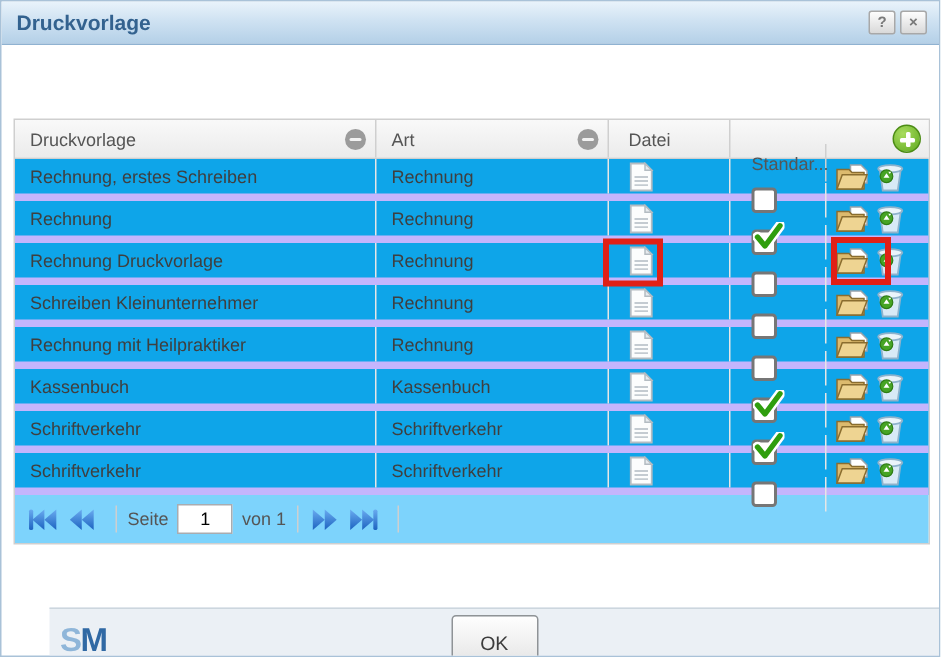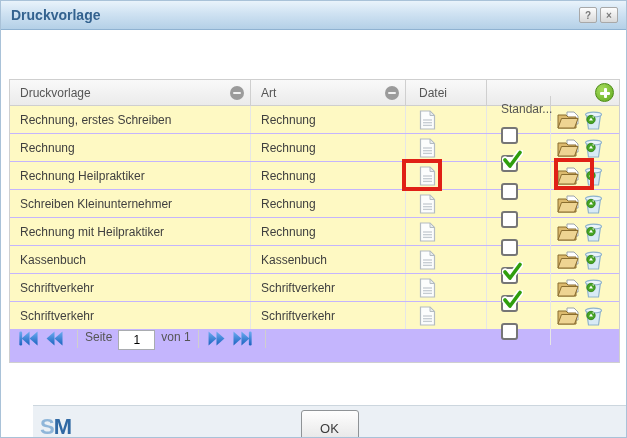--- a/index.html
+++ b/index.html
@@ -35,22 +35,22 @@
   .toolbar .spacer { margin-left:auto; }
   .vdiv { width:1px; height:22px; background:#cfcfcf; margin:0 8px; }
 
   
   .grid { position:absolute; top:78px; left:8px; width:611px;
     border:1px solid #cfcfcf; background:#fff; }
   .thead { display:flex; height:26px;
     background:linear-gradient(#f9f9f9,#ebebeb); border-bottom:1px solid #cfcfcf;
     font-size:12px; color:#555; }
   .th { display:flex; align-items:center; height:100%; padding-left:10px; }
-  .tr { display:flex; height:28px; border-bottom:1px solid #c4b5fd;
-    font-size:12px; color:#3f3f3f; background:#fef9c3; }
+  .tr { display:flex; height:28px; border-bottom:5px solid #c4b5fd;
+    font-size:12px; color:#3f3f3f; background:#0ea5e9; }
   .td { display:flex; align-items:center; height:100%; }
   .c1 { width:241px; padding-left:10px; border-right:1px solid #e6e6e6; }
   .c2 { width:155px; padding-left:10px; border-right:1px solid #e6e6e6; }
   .c3 { width:81px;  padding-left:13px; border-right:1px solid #e6e6e6; }
   .c4 { width:64px;  padding-left:14px; border-right:1px solid #e6e6e6;margin-top:16px; }
   .c5 { width:68px;  padding-left:5px; gap:3px; }
   .thead .c1,.thead .c2,.thead .c3,.thead .c4 { border-right:1px solid #cfcfcf; }
 
   .sort-ico { margin-left:auto; margin-right:6px; width:14px; height:14px;
     border-radius:50%; background:#9b9b9b; position:relative; cursor:pointer; flex:none; }
@@ -68,22 +68,22 @@
   .folder-svg { width:24px; height:20px; }
   .trash-svg { width:21px; height:20px; }
 
   .checkbox { position:relative; width:17px; height:17px; border:2px solid #767676;
     border-radius:3px; background:#fff; cursor:pointer; flex:none; }
   .checkbox .check { position:absolute; left:-1px; top:-7px; width:21px; height:19px;
     visibility:hidden; }
   .checkbox[data-checked="true"] .check { visibility:visible; }
 
   
-  .pager { display:flex; height:32px; padding-left:8px;
-    background:#c4b5fd; font-size:12px; color:#555; }
+  .pager { display:flex; align-items:center; height:32px; padding-left:8px;
+    background:#7dd3fc; font-size:12px; color:#555; }
   .nav { width:21px; height:17px; margin-right:5px; cursor:pointer; flex:none; }
   .flip { transform:scaleX(-1); }
   .pager .vdiv { height:18px; margin:0 7px; }
   .pager input.pg { width:37px; height:20px; border:1px solid #a9acb0;
     text-align:center; font-size:12px; margin:0 6px; outline:none; }
   .pager .ptxt { color:#555; }
 
   
   .footer { position:absolute; left:0; right:0; bottom:0; height:32px;
     background:#ebf0f5; border-top:1px solid #ccd6de;margin-left:32px; }
@@ -227,21 +227,21 @@
           <svg class="icon folder-svg">
             <use href="#i-folder"></use>
           </svg>
           <svg class="icon trash-svg">
             <use href="#i-trash"></use>
           </svg>
         </div>
     </div>
 
     <div class="tr">
-      <div class="td c1">Rechnung Heilpraktiker</div>
+      <div class="td c1">Rechnung Druckvorlage</div>
       <div class="td c2">Rechnung</div>
       <div class="td c3">
           <svg class="icon doc-svg">
             <use href="#i-doc"></use>
           </svg>
         </div>
       <div class="td c4">
           <span class="checkbox" data-checked="false"></span>
         </div>
       <div class="td c5">

